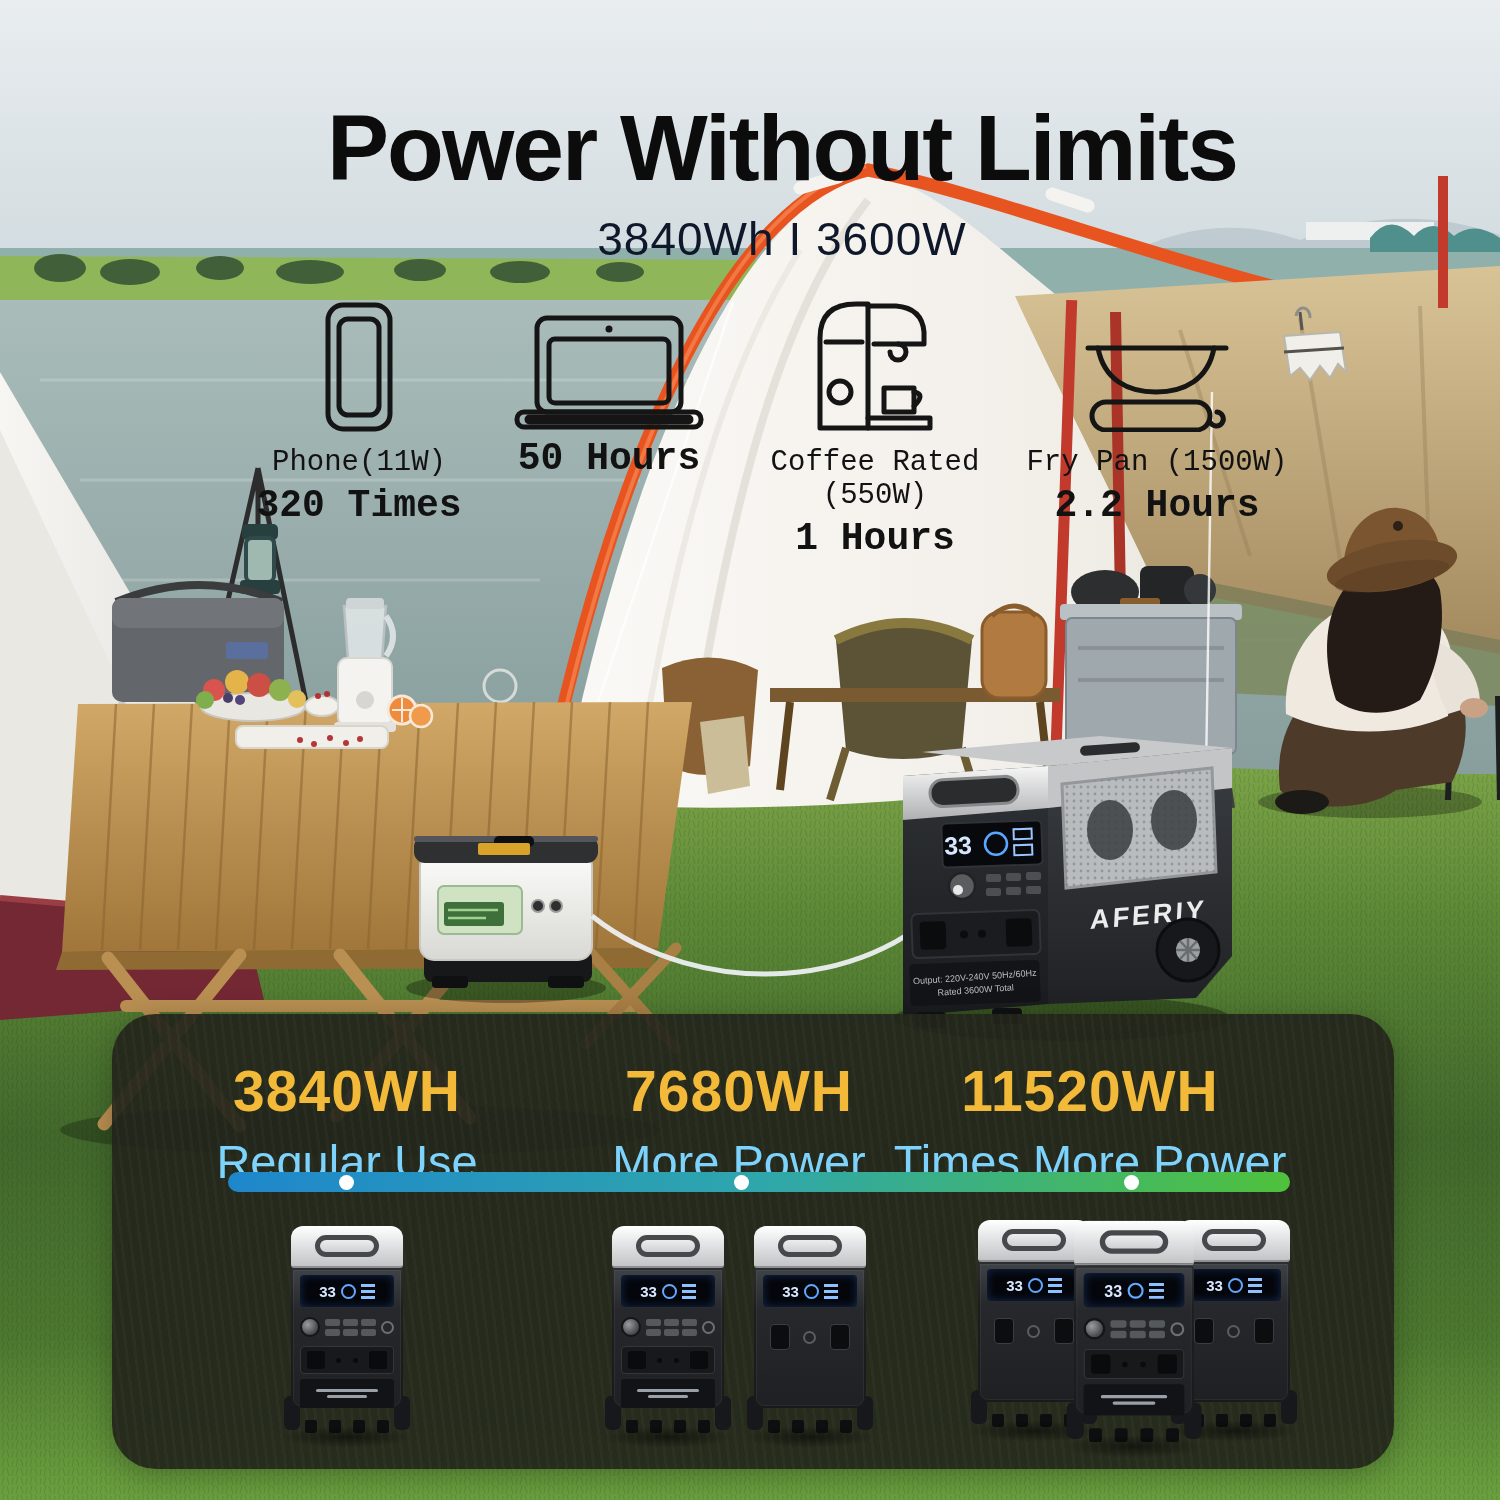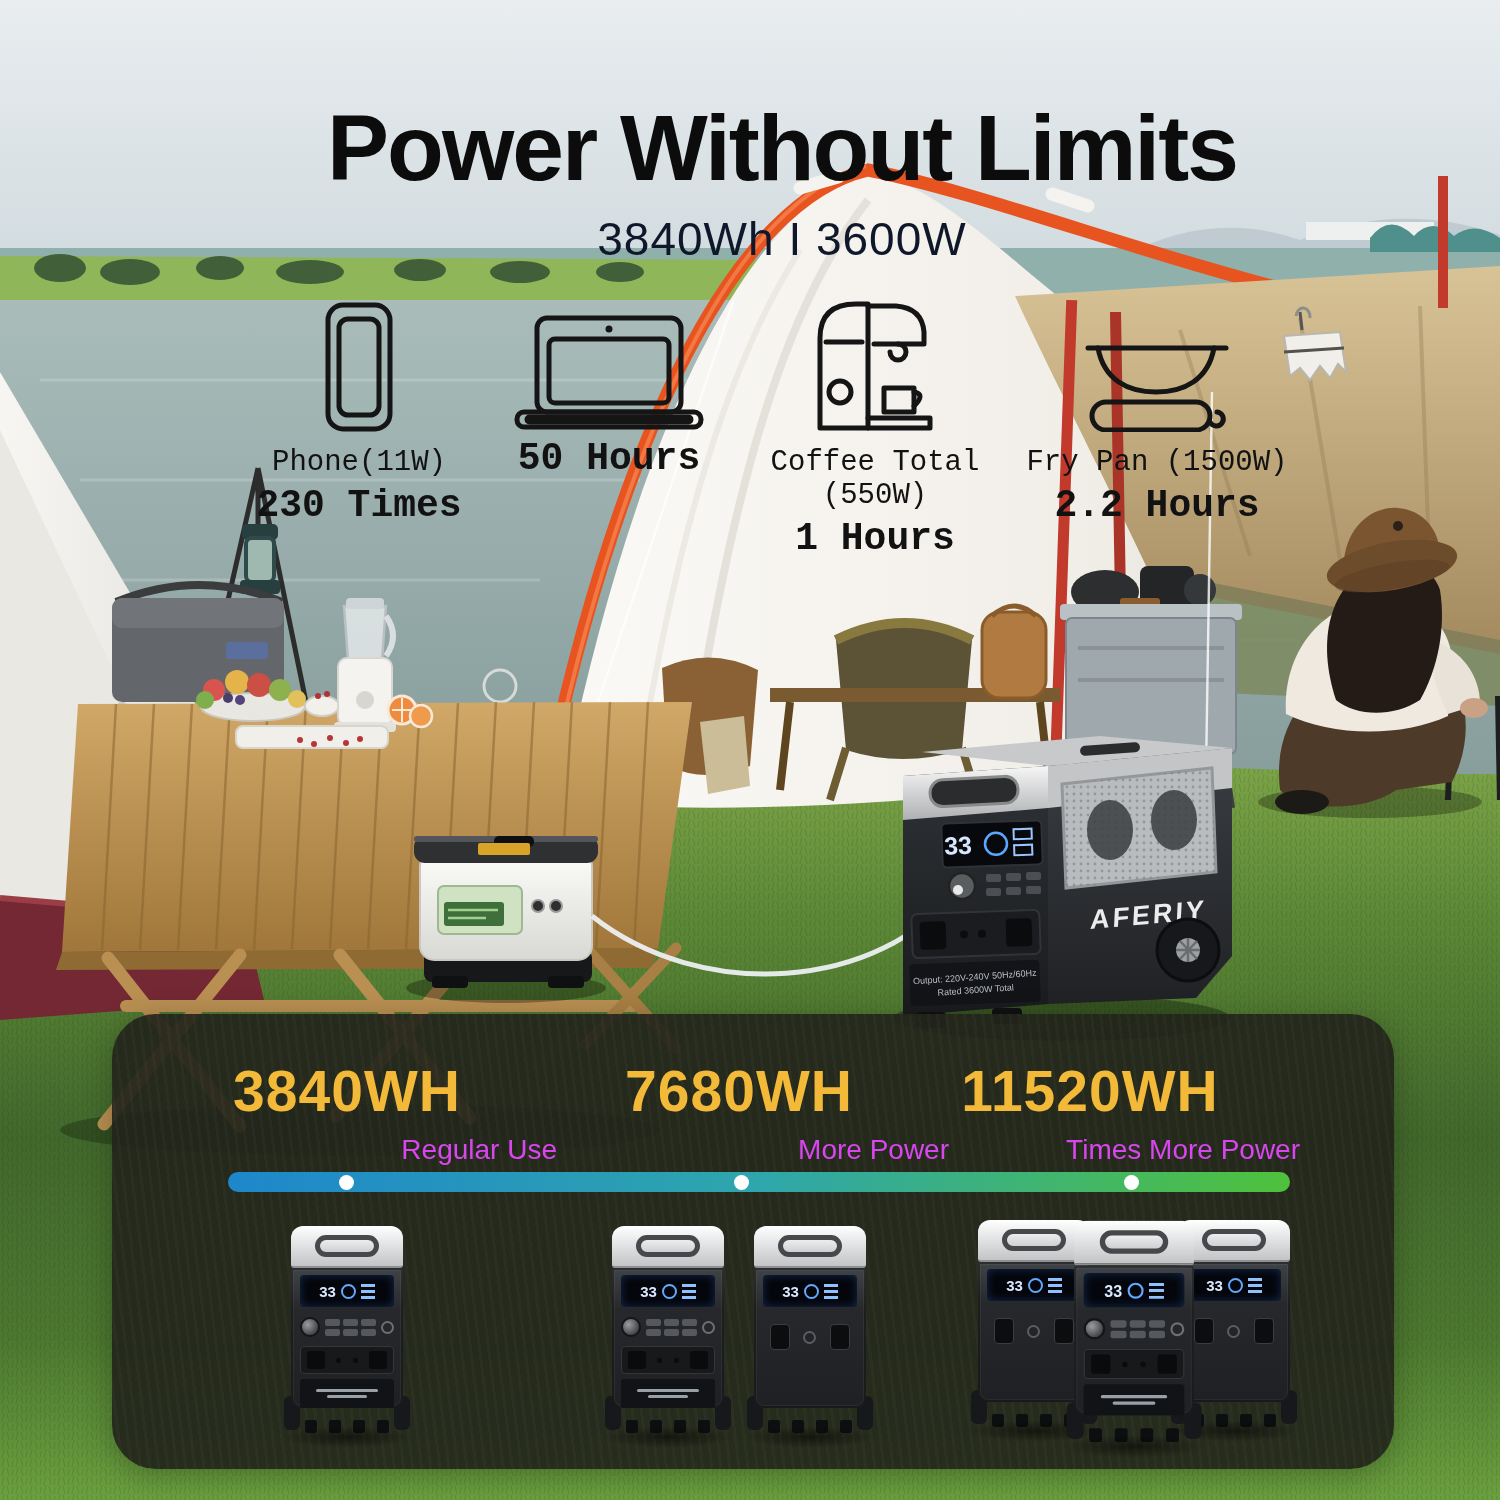--- a/index.html
+++ b/index.html
@@ -22,21 +22,21 @@
   .app-value{margin-top:5px;font-size:38px;font-weight:800;}
 
   
   .options-panel{position:absolute;left:112px;top:1014px;width:1282px;height:455px;
       border-radius:44px;background:rgba(34,37,27,0.93);z-index:6;
       box-shadow:0 6px 30px rgba(0,0,0,0.25);}
   .options-panel:after{content:"";position:absolute;inset:0;border-radius:44px;pointer-events:none;
       background:repeating-linear-gradient(83deg,rgba(255,255,255,0.025) 0 3px,transparent 3px 9px);}
   .opt-col{position:absolute;top:44px;width:420px;text-align:center;z-index:2;}
   .opt-capacity{font-size:57px;font-weight:800;color:var(--yellow,#F3B939);letter-spacing:1px;}
-  .opt-label{margin-top:10px;font-size:28px;font-weight:400;color:#d946ef;text-align:right;}
+  .opt-label{margin-top:10px;font-size:47px;font-weight:400;color:#7dd3fc;}
   .progress{position:absolute;left:116px;top:158px;width:1062px;height:20px;border-radius:10px;
       background:linear-gradient(90deg,#1E87CB,#2FA6AC 50%,#4FC13C);z-index:2;}
   .p-dot{position:absolute;top:161px;width:15px;height:15px;border-radius:50%;background:#fff;z-index:3;}
 
   
   .station-group{position:absolute;display:flex;align-items:flex-start;z-index:2;}
   .gap{gap:30px;}
   .station{position:relative;width:112px;height:196px;flex:none;}
   .station.front{transform:scale(1.07) translateY(7px);z-index:3;margin:0 -12px;}
   .station:before,.station:after{content:"";position:absolute;bottom:-8px;width:16px;height:34px;
@@ -393,21 +393,21 @@
   <div class="appliances">
 
     <div class="app-col" style="left:200px">
       <div class="app-icon">
         <svg width="70" height="130" viewBox="0 0 70 130" fill="none" stroke="#151515" stroke-width="5" stroke-linecap="round" stroke-linejoin="round">
           <rect x="4" y="3" width="62" height="124" rx="15"></rect>
           <rect x="15" y="17" width="40" height="96" rx="9"></rect>
         </svg>
       </div>
       <div class="app-label">Phone(11W)</div>
-      <div class="app-value">230 Times</div>
+      <div class="app-value">320 Times</div>
     </div>
 
     <div class="app-col" style="left:450px">
       <div class="app-icon">
         <svg width="200" height="118" viewBox="0 0 200 118" fill="none" stroke="#151515" stroke-width="5" stroke-linecap="round" stroke-linejoin="round">
           <rect x="28" y="4" width="144" height="94" rx="10"></rect>
           <circle cx="100" cy="15" r="3.5" fill="#151515" stroke="none"></circle>
           <rect x="40" y="25" width="120" height="64" rx="6"></rect>
           <rect x="8" y="98" width="184" height="15" rx="7"></rect>
           <rect x="18" y="103" width="164" height="5" rx="2.5"></rect>
@@ -422,21 +422,21 @@
           <path d="M8,132 L8,42 Q8,8 44,8 L56,8 L56,132 Z"></path>
           <path d="M14,46 L50,46"></path>
           <circle cx="28" cy="96" r="11"></circle>
           <path d="M56,10 L84,10 Q110,12 112,36 L112,48 L62,48"></path>
           <path d="M86,48 a8,8 0 0 1 0,16 a8,8 0 0 1 -8,-8"></path>
           <path d="M72,92 L102,92 L102,116 L72,116 Z"></path>
           <path d="M102,96 q12,2 0,14"></path>
           <path d="M56,122 L118,122 L118,132 L56,132"></path>
         </svg>
       </div>
-      <div class="app-label">Coffee Total (550W)</div>
+      <div class="app-label">Coffee Rated (550W)</div>
       <div class="app-value">1 Hours</div>
     </div>
 
     <div class="app-col" style="left:998px">
       <div class="app-icon">
         <svg width="150" height="90" viewBox="0 0 150 90" fill="none" stroke="#151515" stroke-width="5" stroke-linecap="round" stroke-linejoin="round">
           <path d="M6,6 L144,6"></path>
           <path d="M16,6 C22,38 46,50 74,50 C102,50 126,38 132,6"></path>
           <rect x="10" y="60" width="118" height="28" rx="14"></rect>
           <path d="M128,80 a7,7 0 1 0 7,-10"></path>

